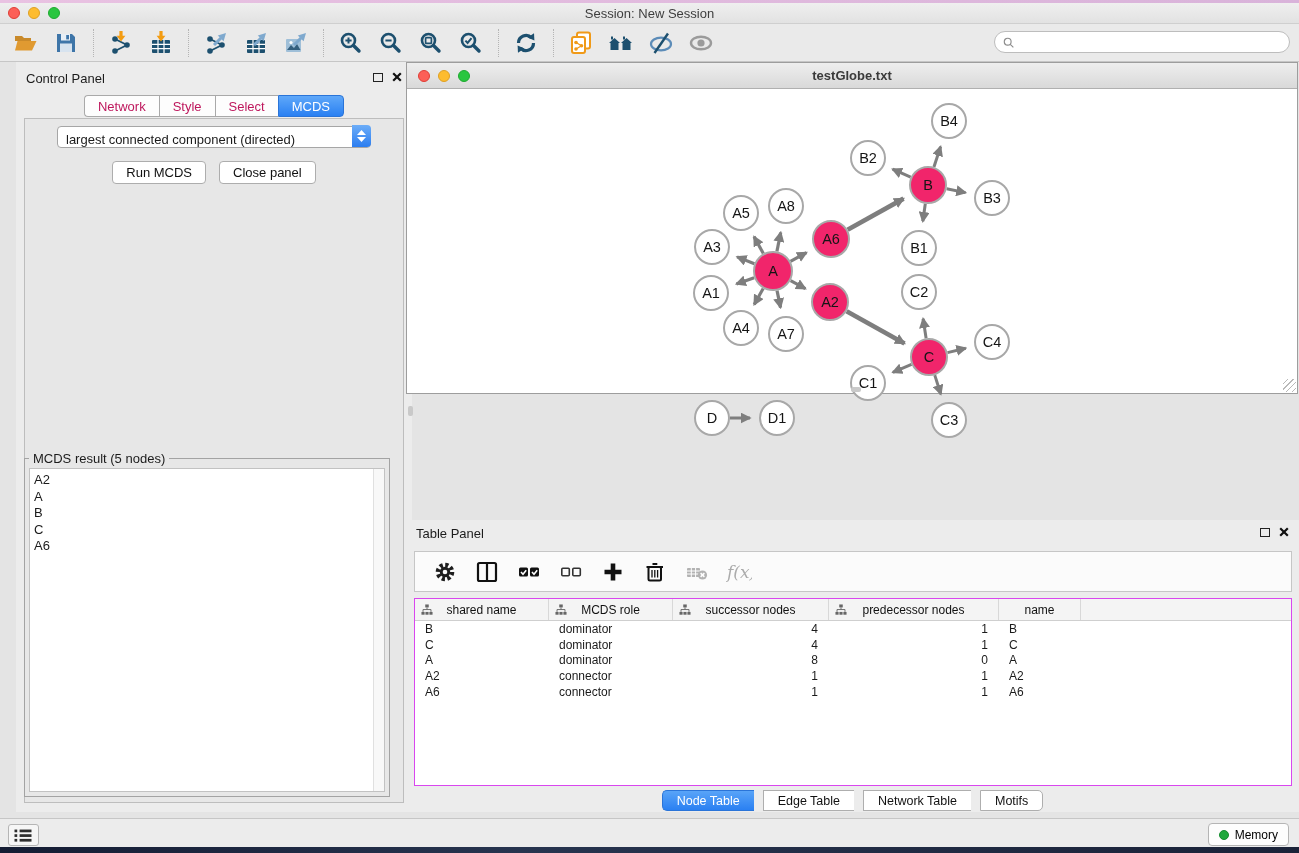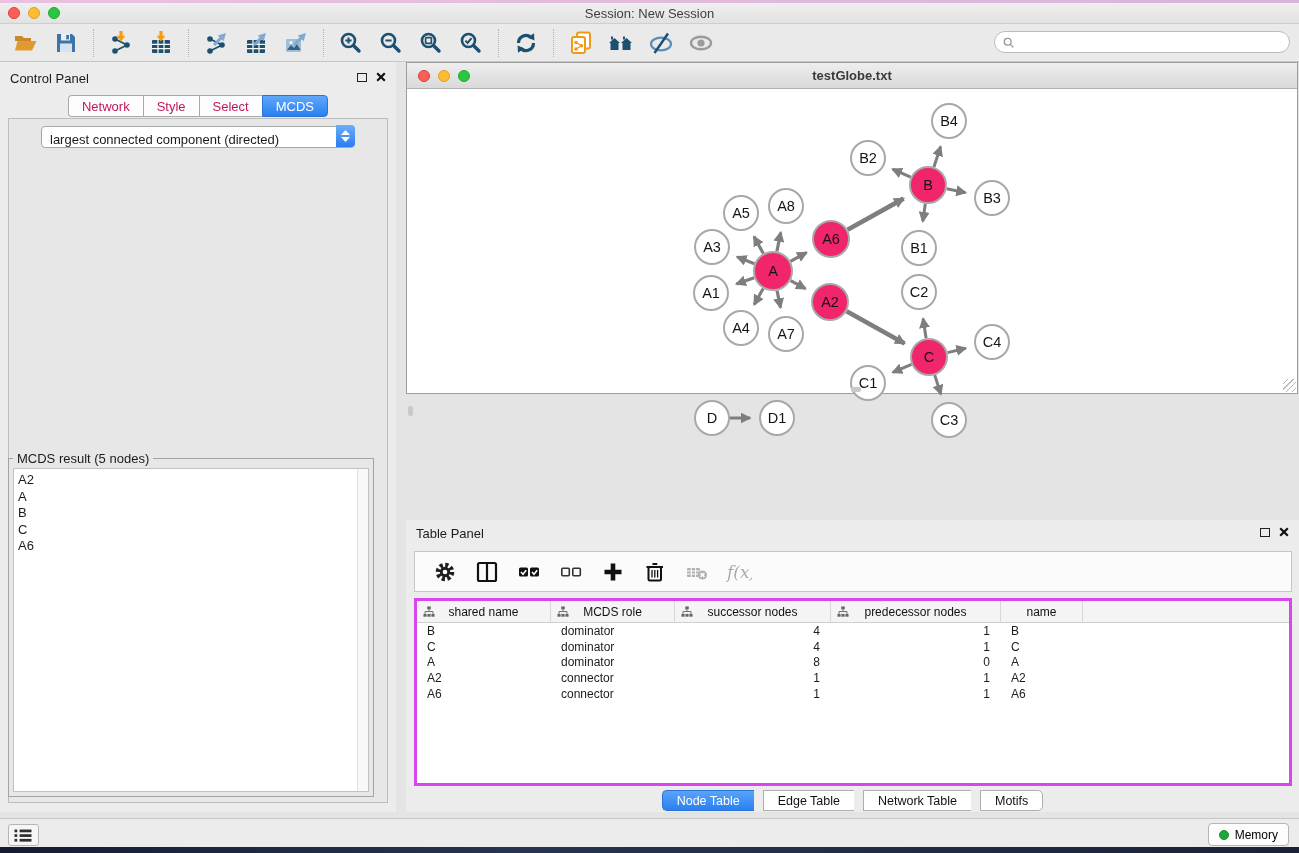--- a/index.html
+++ b/index.html
@@ -26,21 +26,21 @@
   .tsep{width:1px;height:28px;margin:0 7px;border-left:1px dotted #b4b4b4;}
   .search{position:absolute;right:9px;top:7px;width:296px;height:22px;background:#fff;
     border:1px solid #bdbdbd;border-radius:12px;display:flex;align-items:center;padding-left:7px;}
   .search svg{width:13px;height:13px;}
   .search input{border:none;outline:none;flex:1;height:18px;font-size:12px;background:transparent;padding-left:4px;}
   
   .panel-title{font-size:13px;color:#1c1c1c;}
   .float-ic{width:10px;height:9px;border:1.4px solid #222;display:inline-block;}
   .close-ic svg{width:10px;height:10px;display:block;}
   
-  .cpanel{position:absolute;left:0;top:62px;width:396px;height:750px;background:#ececec;}
+  .cpanel{position:absolute;left:16px;top:62px;width:396px;height:750px;background:#ececec;}
   .cpanel .phead{position:absolute;left:10px;top:9px;}
   .phead-ics{position:absolute;right:10px;top:10px;display:flex;gap:9px;align-items:center;}
   .ctabs{position:absolute;left:0;top:33px;width:100%;display:flex;justify-content:center;}
   .ptab{background:#fdfdfd;border:1px solid #a9a9a9;border-right-width:0;font-size:13px;
     font-family:inherit;padding:3px 13px 4px;height:22px;cursor:default;color:#be185d;}
   .ptab:first-child{border-radius:4px 0 0 4px;}
   .ptab:last-child{border-right-width:1px;border-radius:0 4px 4px 0;}
   .ptab.sel{background:linear-gradient(#5fa8f9,#2a80f2);border-color:#2a74d8;color:#fff;}
   .cbody{position:absolute;left:8px;top:56px;width:380px;height:685px;background:#e7e7e7;border:1px solid #bdbdbd;}
   .optlabel{margin-top:17px;text-align:center;font-size:13px;}
@@ -71,21 +71,21 @@
   .hthumb{position:absolute;left:444px;bottom:1px;width:10px;height:5px;background:#c9c9c9;border-radius:2px;}
   .vthumb{position:absolute;left:1px;top:343px;width:5px;height:10px;background:#c9c9c9;border-radius:2px;}
   
   .tpanel{position:absolute;left:406px;top:520px;width:893px;height:292px;background:#ececec;}
   .tpanel .phead{position:absolute;left:10px;top:6px;}
   .ttoolbar{position:absolute;left:8px;top:31px;width:878px;height:41px;background:#fbfbfb;
     border:1px solid #c6c6c6;display:flex;align-items:center;padding-left:14px;gap:10px;}
   .t2btn{background:none;border:none;width:32px;height:32px;padding:2px;cursor:default;}
   .t2btn svg{width:26px;height:26px;display:block;margin:auto;}
   .t2btn.dis{opacity:.9;}
-  .ttable{position:absolute;left:8px;top:78px;width:878px;height:188px;background:#fff;border:3px solid #d946ef;overflow:hidden;}
+  .ttable{position:absolute;left:8px;top:78px;width:878px;height:188px;background:#fff;border:1px solid #d946ef;overflow:hidden;}
   .thead{display:flex;height:22px;background:#f4f4f4;border-bottom:1px solid #cfcfcf;}
   .th{position:relative;display:flex;align-items:center;justify-content:center;border-right:1px solid #d8d8d8;
     font-size:12px;color:#111;}
   .th .tico{position:absolute;left:6px;top:5px;}
   .th .tico svg{width:12px;height:12px;display:block;}
   .trow{display:flex;height:15.8px;align-items:center;}
   .td{font-size:12px;overflow:hidden;white-space:nowrap;}
   .td.al-left{padding-left:10px;text-align:left;}
   .td.al-right{padding-right:11px;text-align:right;}
   .btabs{position:absolute;left:0;top:270px;width:100%;display:flex;justify-content:center;gap:9px;}
@@ -248,20 +248,24 @@
       <div class="dropdown">
         <span class="dtext">largest connected component (directed)</span>
         <span class="stepper">
           <svg viewBox="0 0 9 5">
               <path d="M4.5 0L9 5H0z" fill="#fff"></path>
             </svg>
           <svg viewBox="0 0 9 5">
               <path d="M4.5 5L0 0h9z" fill="#fff"></path>
             </svg>
         </span>
+      </div>
+      <div class="btnrow">
+        <button class="macbtn">Run MCDS</button>
+        <button class="macbtn">Close panel</button>
       </div>
     </div>
     <div class="groupbox">
       <span class="grouplabel">MCDS result (5 nodes)</span>
       <div class="rlist">
           <div class="ritem">A2</div>
           <div class="ritem">A</div>
           <div class="ritem">B</div>
           <div class="ritem">C</div>
           <div class="ritem">A6</div>

